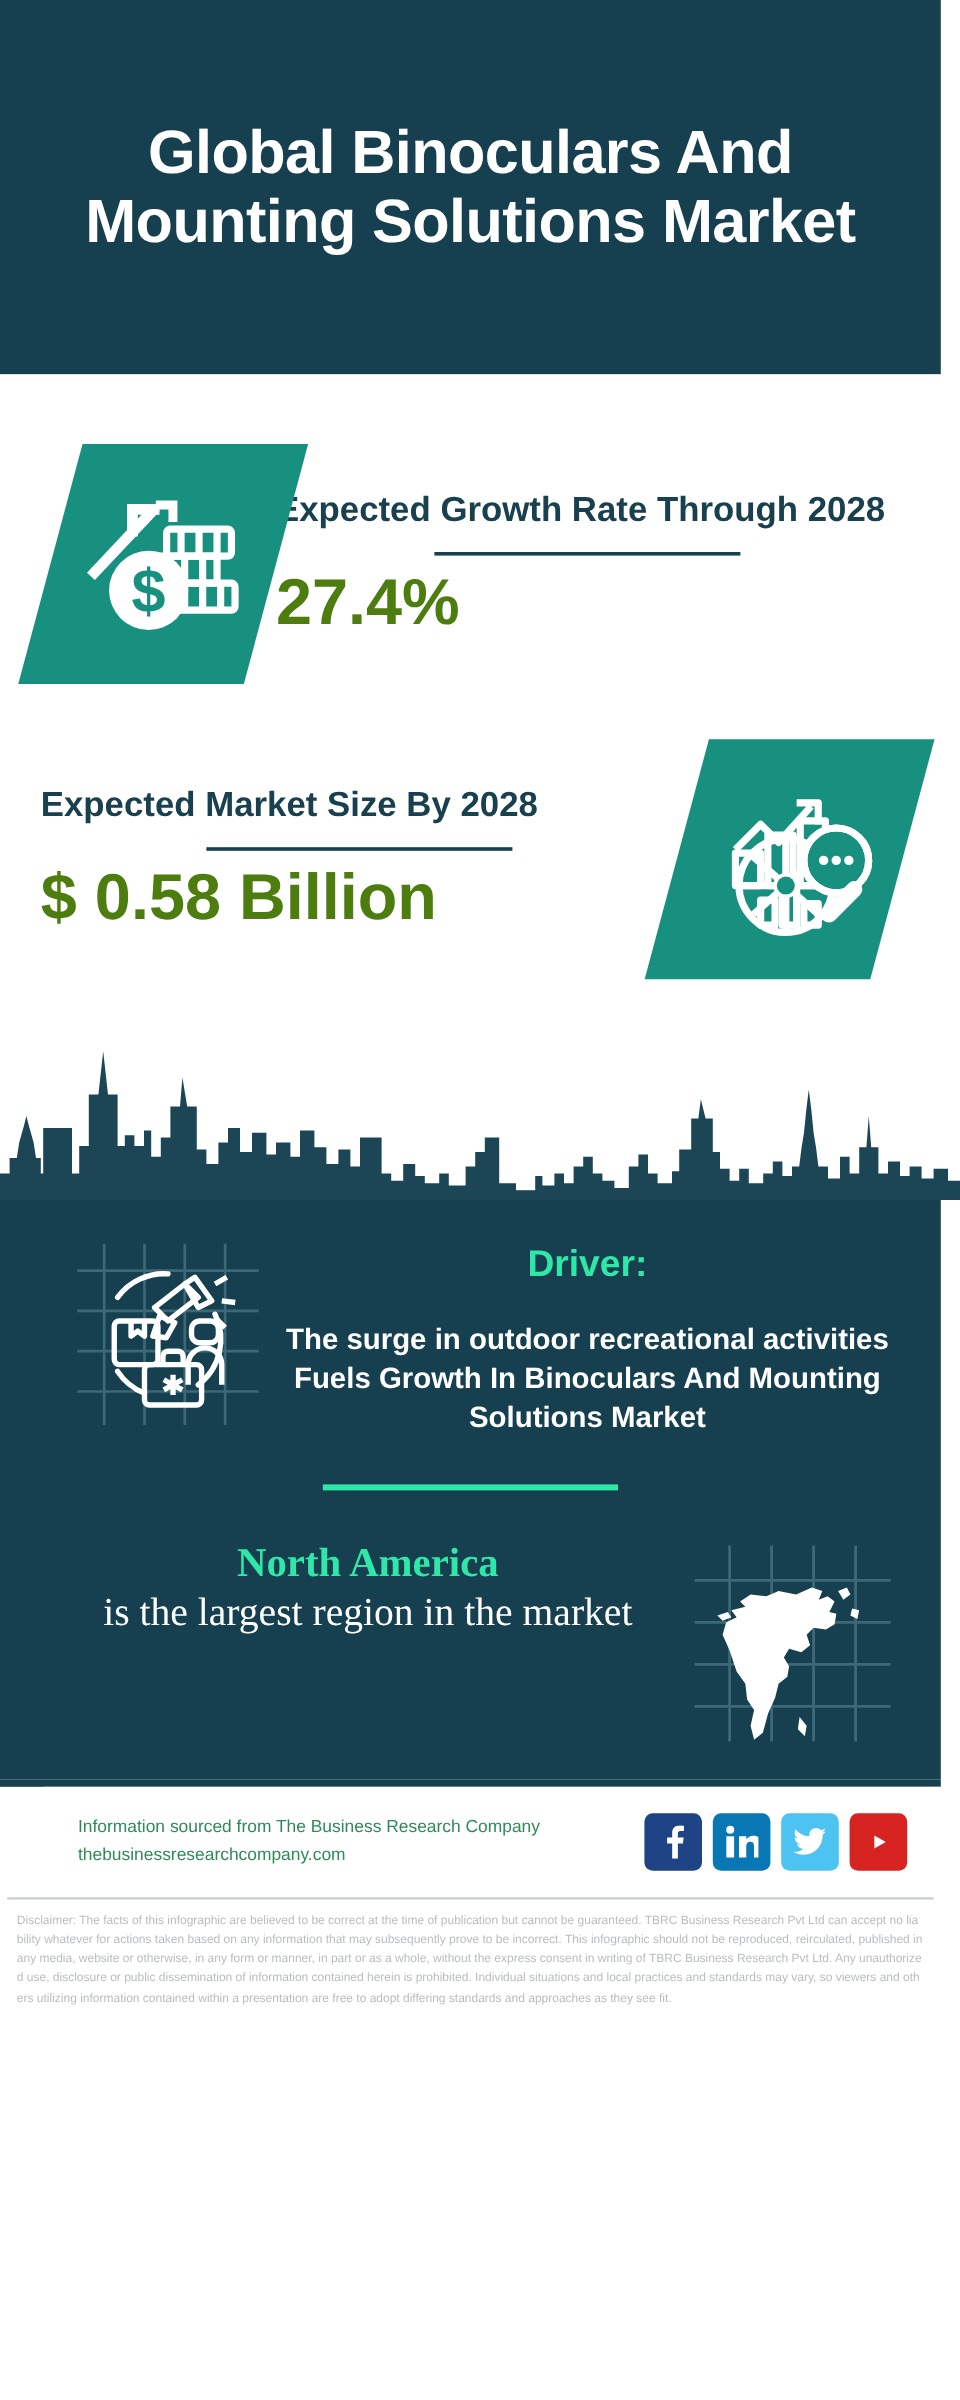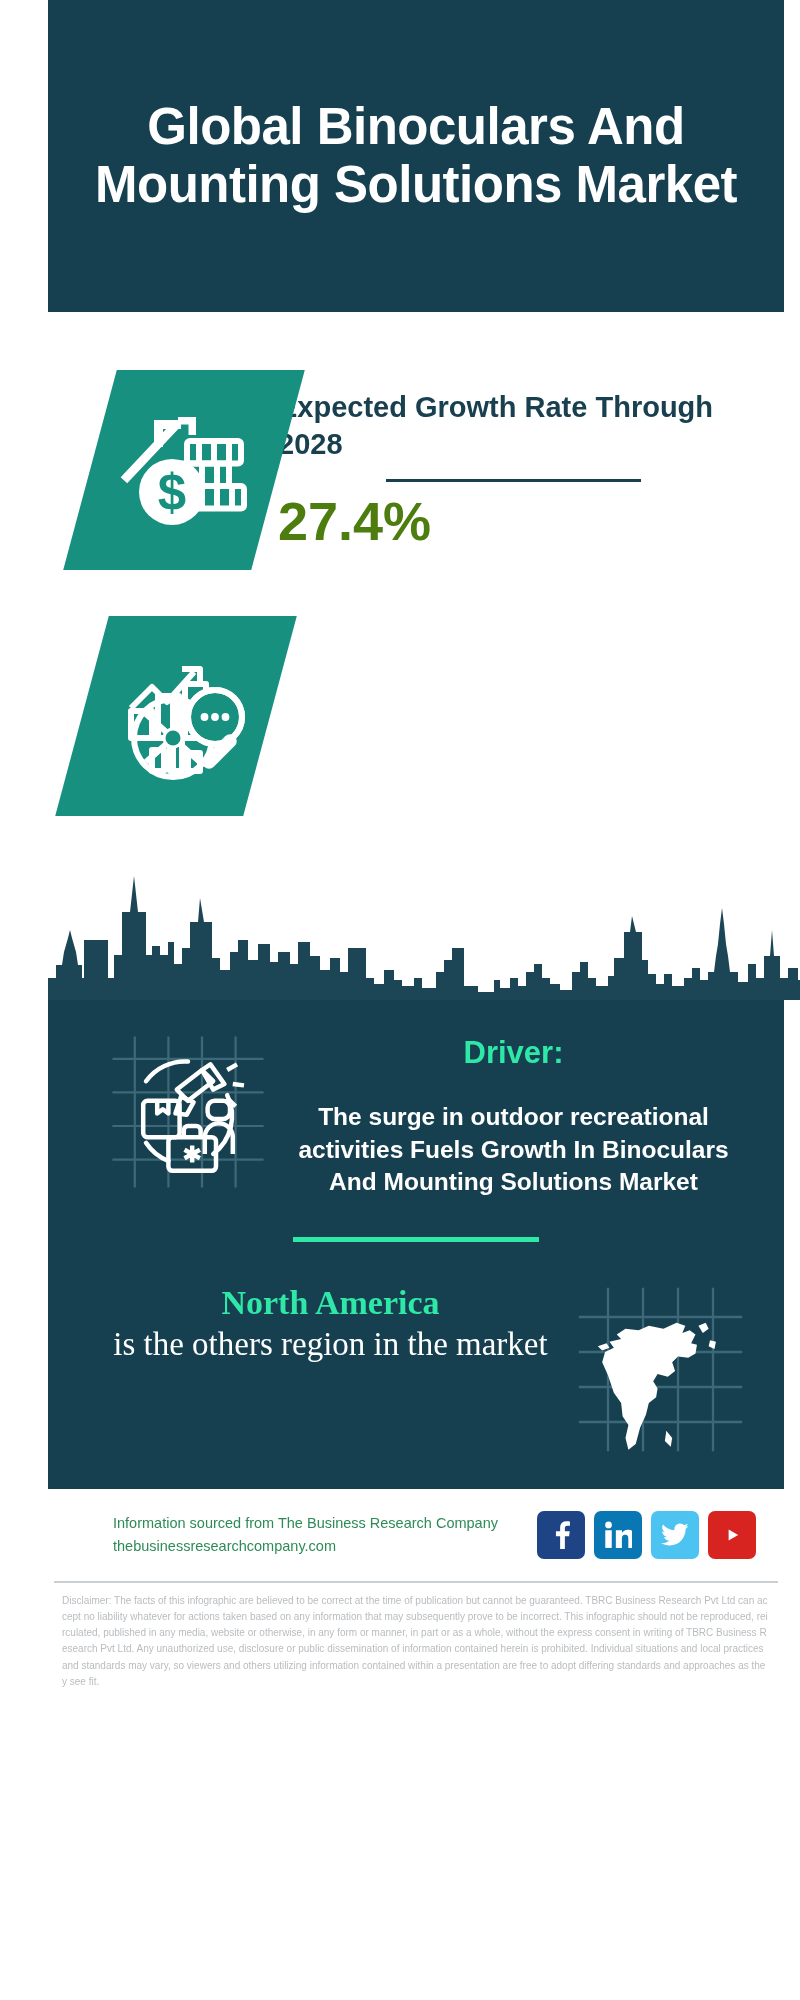--- a/index.html
+++ b/index.html
@@ -4,21 +4,21 @@
 <style>
   * { margin:0; padding:0; box-sizing:border-box; }
   html,body { width:800px; }
   body {
     font-family:"Liberation Sans", sans-serif;
     background:#ffffff;
     width:800px; height:2000px;
     overflow:hidden;
     position:relative;
   }
-  .page { width:784px; height:2000px; position:relative; background:#fff;padding-left:48px; }
+  .page { width:784px; height:2000px; position:relative; background:#fff; }
 
   
   .header {
     background:#16404f;
     height:312px;
     display:flex; align-items:center; justify-content:center;
     padding:0 30px;
   }
   .header h1 {
     color:#ffffff;
@@ -132,20 +132,25 @@
         <div class="stat-rule"></div>
         <div class="stat-value">27.4%</div>
       </div>
       <div style="width:36px;flex:0 0 auto;"></div>
     </div>
   </div>
 
   <div class="band-white" style="padding:46px 0 0 0;">
     <div class="stat-row">
       <div style="width:34px;flex:0 0 auto;"></div>
+      <div class="stat-text">
+        <div class="stat-title">Expected Market Size By 2028</div>
+        <div class="stat-rule"></div>
+        <div class="stat-value">$ 0.58 Billion</div>
+      </div>
       <div class="para">
         <span class="ico">
           <svg width="150" height="150" viewBox="0 0 100 100">
             <g fill="none" stroke="#ffffff" stroke-width="4" stroke-linejoin="round">
               <path d="M20 46 L34 32 L44 42 L62 22"></path>
               <path d="M54 20 h12 v12"></path>
               <rect x="20" y="48" width="14" height="18"></rect>
               <rect x="38" y="38" width="14" height="28"></rect>
               <rect x="56" y="30" width="14" height="36"></rect>
               <circle cx="48" cy="66" r="26"></circle>
@@ -221,21 +226,21 @@
         <div class="driver-label">Driver:</div>
         <div class="driver-text">The surge in outdoor recreational activities Fuels Growth In Binoculars And Mounting Solutions Market</div>
       </div>
     </div>
 
     <div class="mint-divider"></div>
 
     <div class="region-row">
       <div class="region-body">
         <div class="region-name">North America</div>
-        <div class="region-sub">is the others region in the market</div>
+        <div class="region-sub">is the largest region in the market</div>
       </div>
       <span class="region-icon">
         <svg width="175" height="175" viewBox="0 0 120 120">
           <g stroke="#3d6877" stroke-width="1.6" fill="none">
             <path d="M24 4 v112 M48 4 v112 M72 4 v112 M96 4 v112"></path>
             <path d="M4 24 h112 M4 48 h112 M4 72 h112 M4 96 h112"></path>
           </g>
           <path fill="#ffffff" d="M30 36 l6 -4 l9 1 l7 -3 l10 2 l9 -4 l6 2 l-2 5 l5 -2 l4 3 l-3 6 l4 1 l-1 6 l-5 3 l-7 -1 l-4 4 l2 6 l-5 4 l-7 -2 l-3 5 l3 5 l-1 6 l-5 4 l-2 8 l-4 9 l-3 11 l-5 4 l-2 -8 l2 -9 l-4 -6 l-1 -9 l-5 -7 l-4 -12 l-4 -9 l2 -7 l6 -3 l-3 -4 l8 -2 Z"></path>
           <path fill="#ffffff" d="M86 30 l5 -2 l2 4 l-4 3 Z"></path>
           <path fill="#ffffff" d="M94 40 l4 1 l-1 5 l-4 -2 Z"></path>

